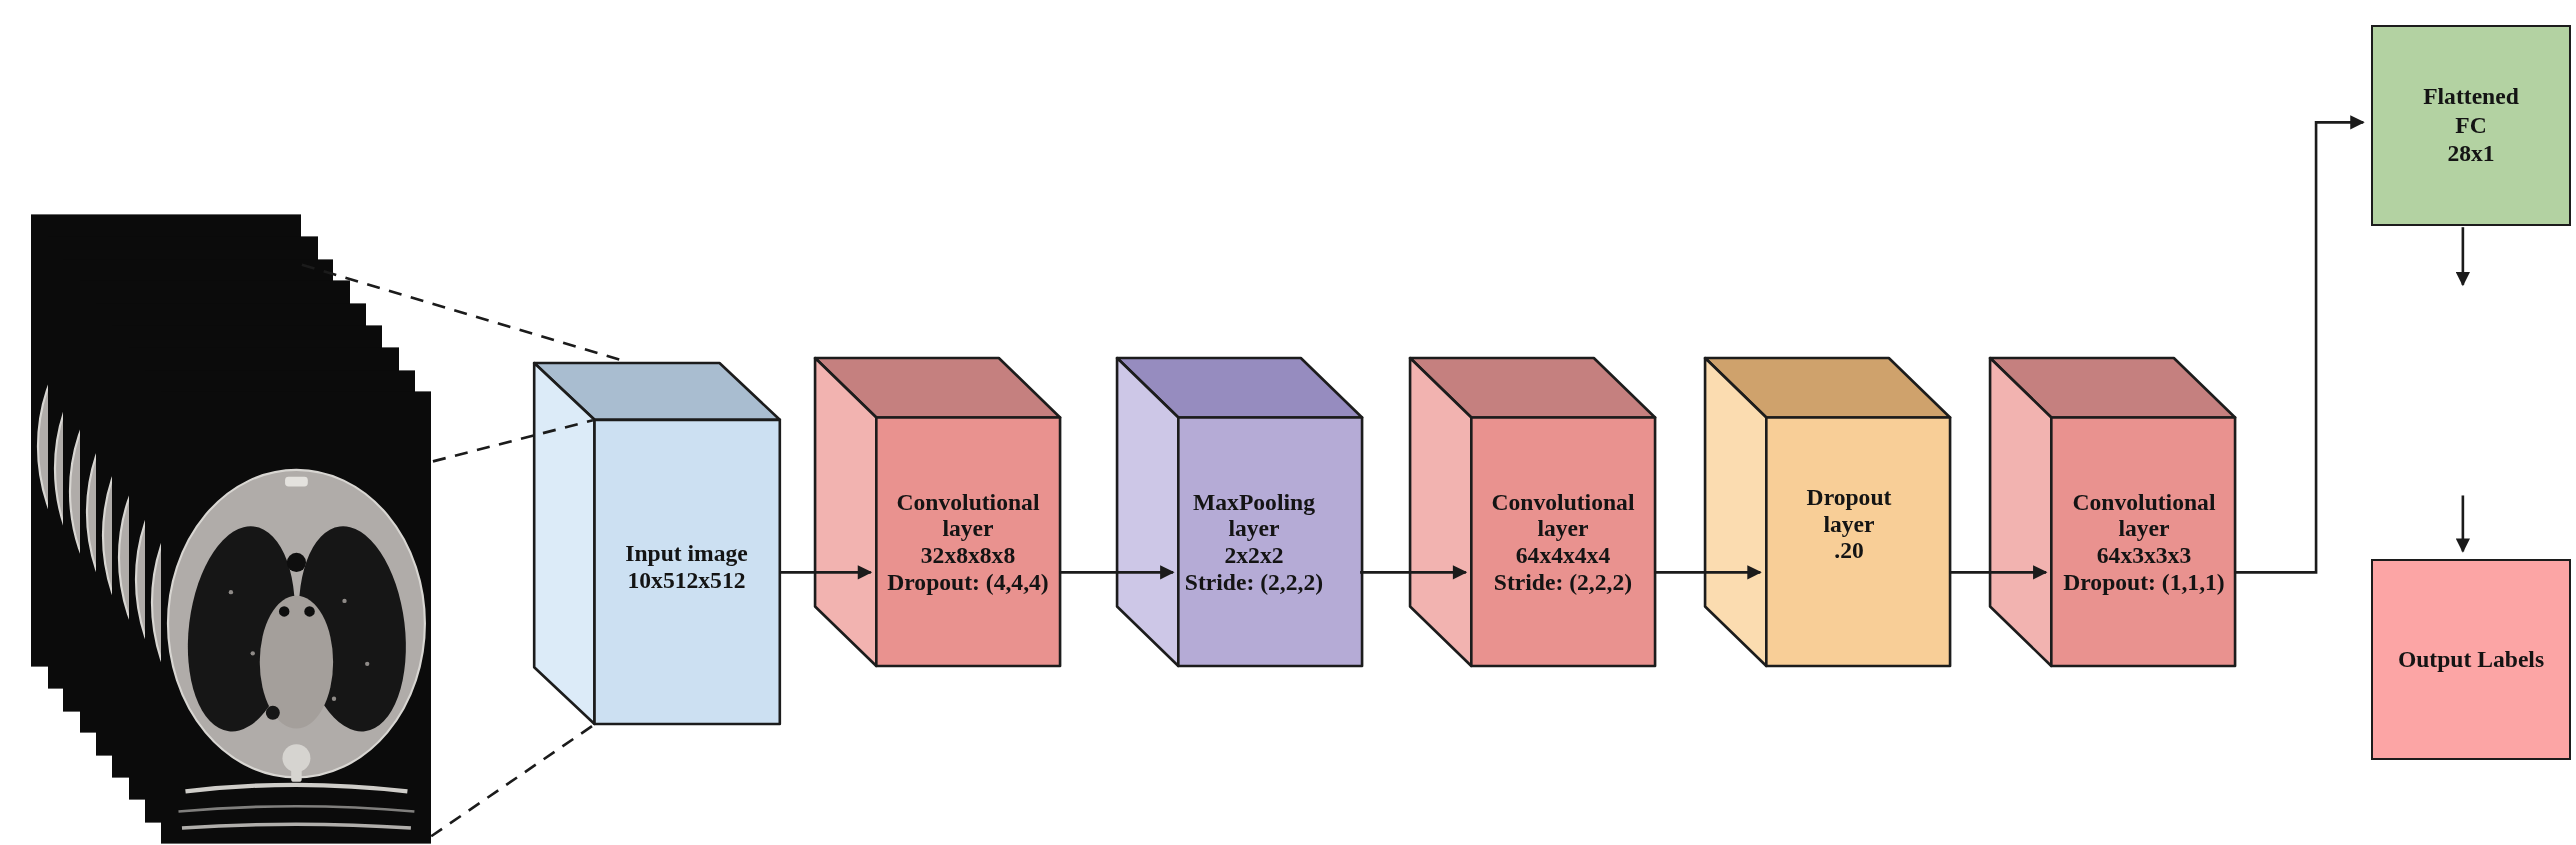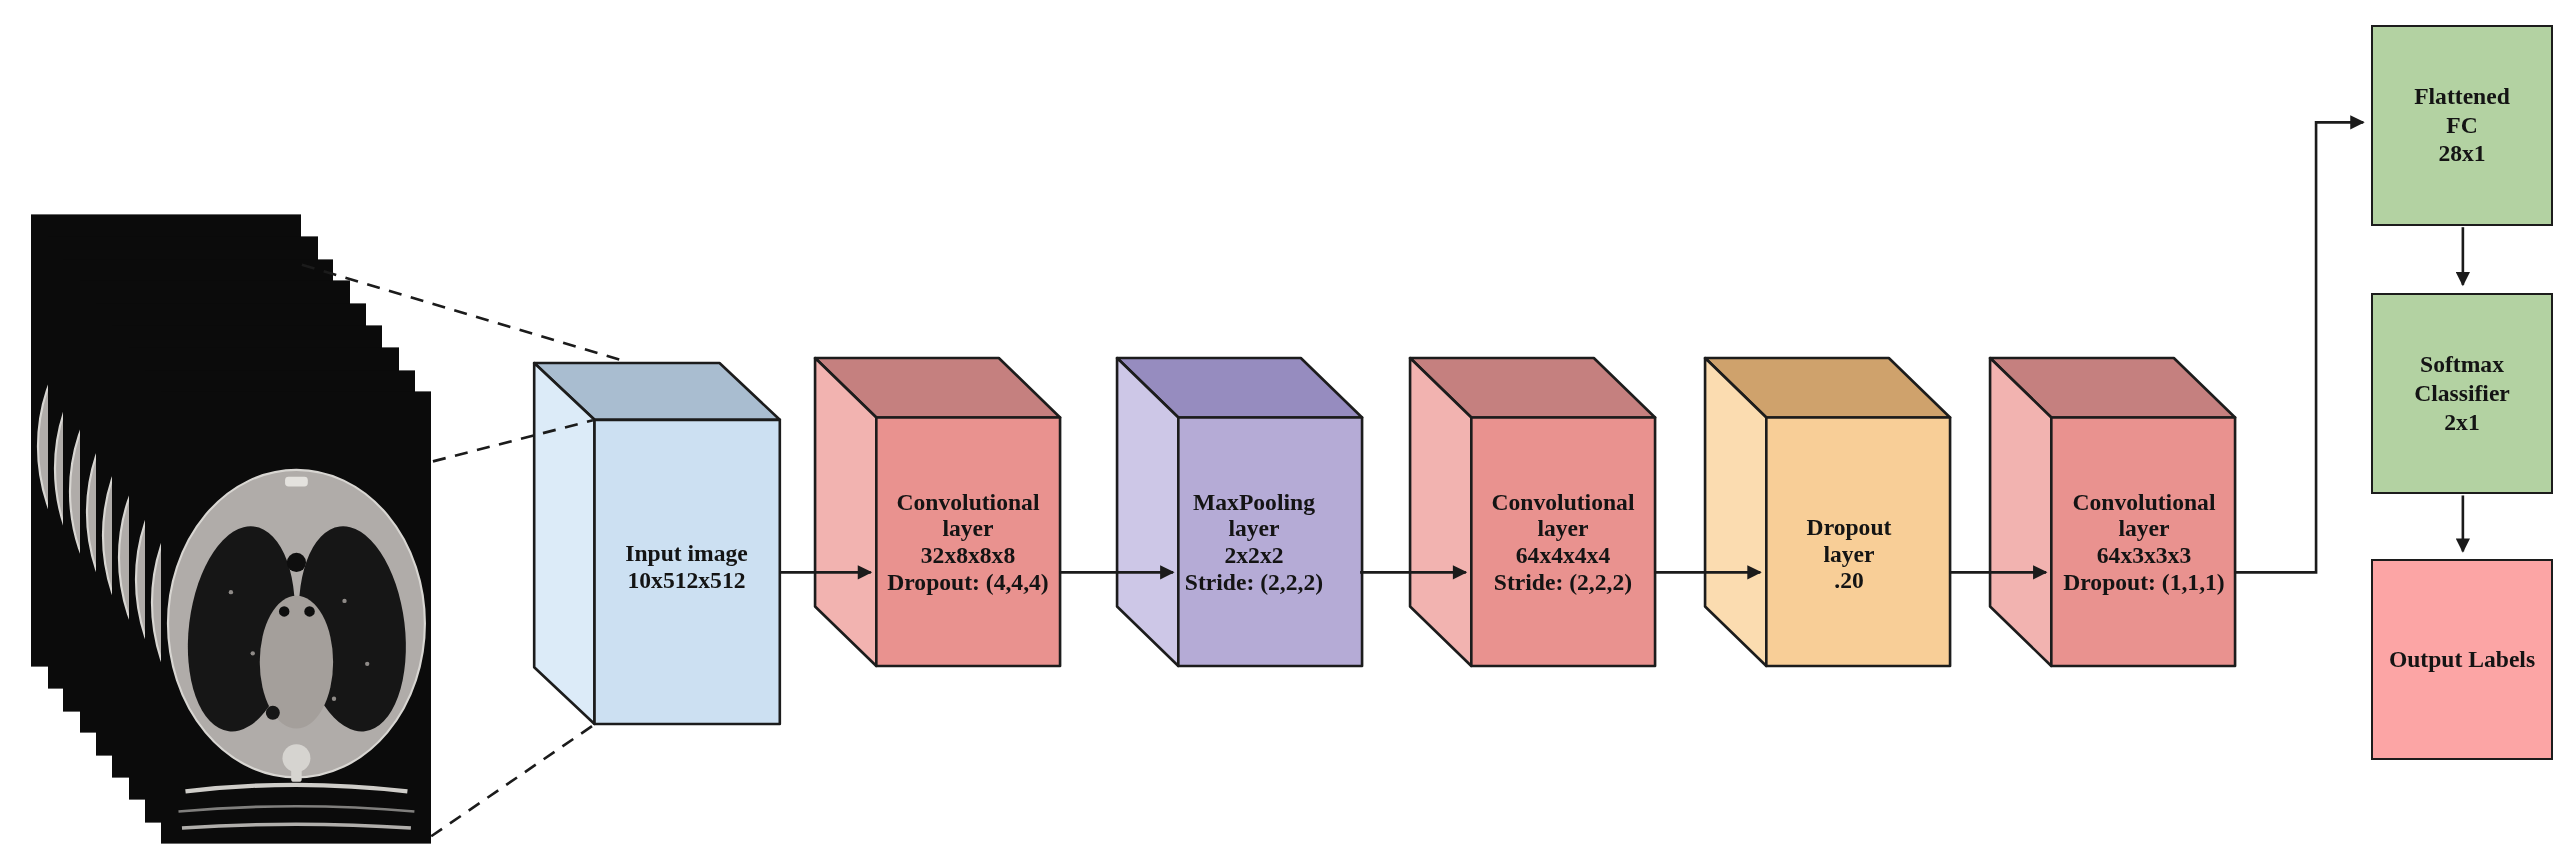--- a/index.html
+++ b/index.html
@@ -8,21 +8,21 @@
     font-family:"Liberation Serif","DejaVu Serif",serif;color:#141414;
   }
   .box3d{position:absolute;}
   .box3d svg{display:block;overflow:visible;}
   .face{stroke:#1c1c1c;stroke-width:3;stroke-linejoin:round;}
   .layer-label{
     position:absolute;display:flex;flex-direction:column;justify-content:center;align-items:center;
     text-align:center;font-weight:bold;font-size:23.6px;line-height:1.13;
   }
   .headbox{
-    position:absolute;width:182px;height:201px;border:2.6px solid #1c1c1c;box-sizing:border-box;
+    position:absolute;width:200px;height:201px;border:2.6px solid #1c1c1c;box-sizing:border-box;
     display:flex;flex-direction:column;justify-content:center;align-items:center;
     text-align:center;font-weight:bold;font-size:23.6px;line-height:1.22;
   }
   .ct-stack{position:absolute;left:31px;top:214px;width:400px;height:630px;}
   .ct-slice{position:absolute;width:270px;height:453px;}
   .ct-slice svg{display:block;}
   .overlay{position:absolute;left:0;top:0;pointer-events:none;}
   .conn{fill:none;stroke-width:3;}
   .dashline{fill:none;stroke-width:3;stroke-dasharray:15 11;}
   .defs-holder{position:absolute;width:0;height:0;overflow:hidden;}
@@ -162,21 +162,21 @@
     <div>Stride: (2,2,2)</div>
   </div>
 
   <div class="box3d" style="left:1705px;top:358px">
     <svg width="246" height="308" viewBox="0 0 281 352">
       <polygon class="face" points="70,68 0,0 210,0 280,68" fill="#cfa26c"></polygon>
       <polygon class="face" points="0,0 70,68 70,352 0,284" fill="#fbdcb0"></polygon>
       <rect class="face" x="70" y="68" width="210" height="284" fill="#f8ce97"></rect>
     </svg>
   </div>
-  <div class="layer-label" style="left:1766px;top:430px;width:166px;height:248px">
+  <div class="layer-label" style="left:1766px;top:400px;width:166px;height:248px">
     <div>Dropout</div>
     <div>layer</div>
     <div>.20</div>
   </div>
 
   <div class="box3d" style="left:1990px;top:358px">
     <svg width="246" height="308" viewBox="0 0 281 352">
       <polygon class="face" points="70,68 0,0 210,0 280,68" fill="#c5807f"></polygon>
       <polygon class="face" points="0,0 70,68 70,352 0,284" fill="#f2b3b0"></polygon>
       <rect class="face" x="70" y="68" width="210" height="284" fill="#e9928f"></rect>
@@ -186,25 +186,20 @@
     <div>Convolutional</div>
     <div>layer</div>
     <div>64x3x3x3</div>
     <div>Dropout: (1,1,1)</div>
   </div>
 
   <div class="headbox" style="left: 2371px; top: 24.5px; background-color: rgb(179, 210, 162);">
     <div>Flattened</div>
     <div>FC</div>
     <div>28x1</div>
-  </div>
-  <div class="headbox" style="left: 2371px; top: 293px; background-color: rgb(179, 210, 162);">
-    <div>Softmax</div>
-    <div>Classifier</div>
-    <div>2x1</div>
   </div>
   <div class="headbox" style="left: 2371px; top: 559px; background-color: #fca5a5;">
     <div>Output Labels</div>
   </div>
 
   <svg class="overlay" width="2576" height="845" viewBox="0 0 2947 967">
     <defs>
       <marker id="arrowhead" viewBox="0 0 10 10" refX="9" refY="5" markerWidth="6.5" markerHeight="5.5" orient="auto-start-reverse">
         <path d="M0,0 L10,5 L0,10 z" fill="#1b1b1b"></path>
       </marker>

